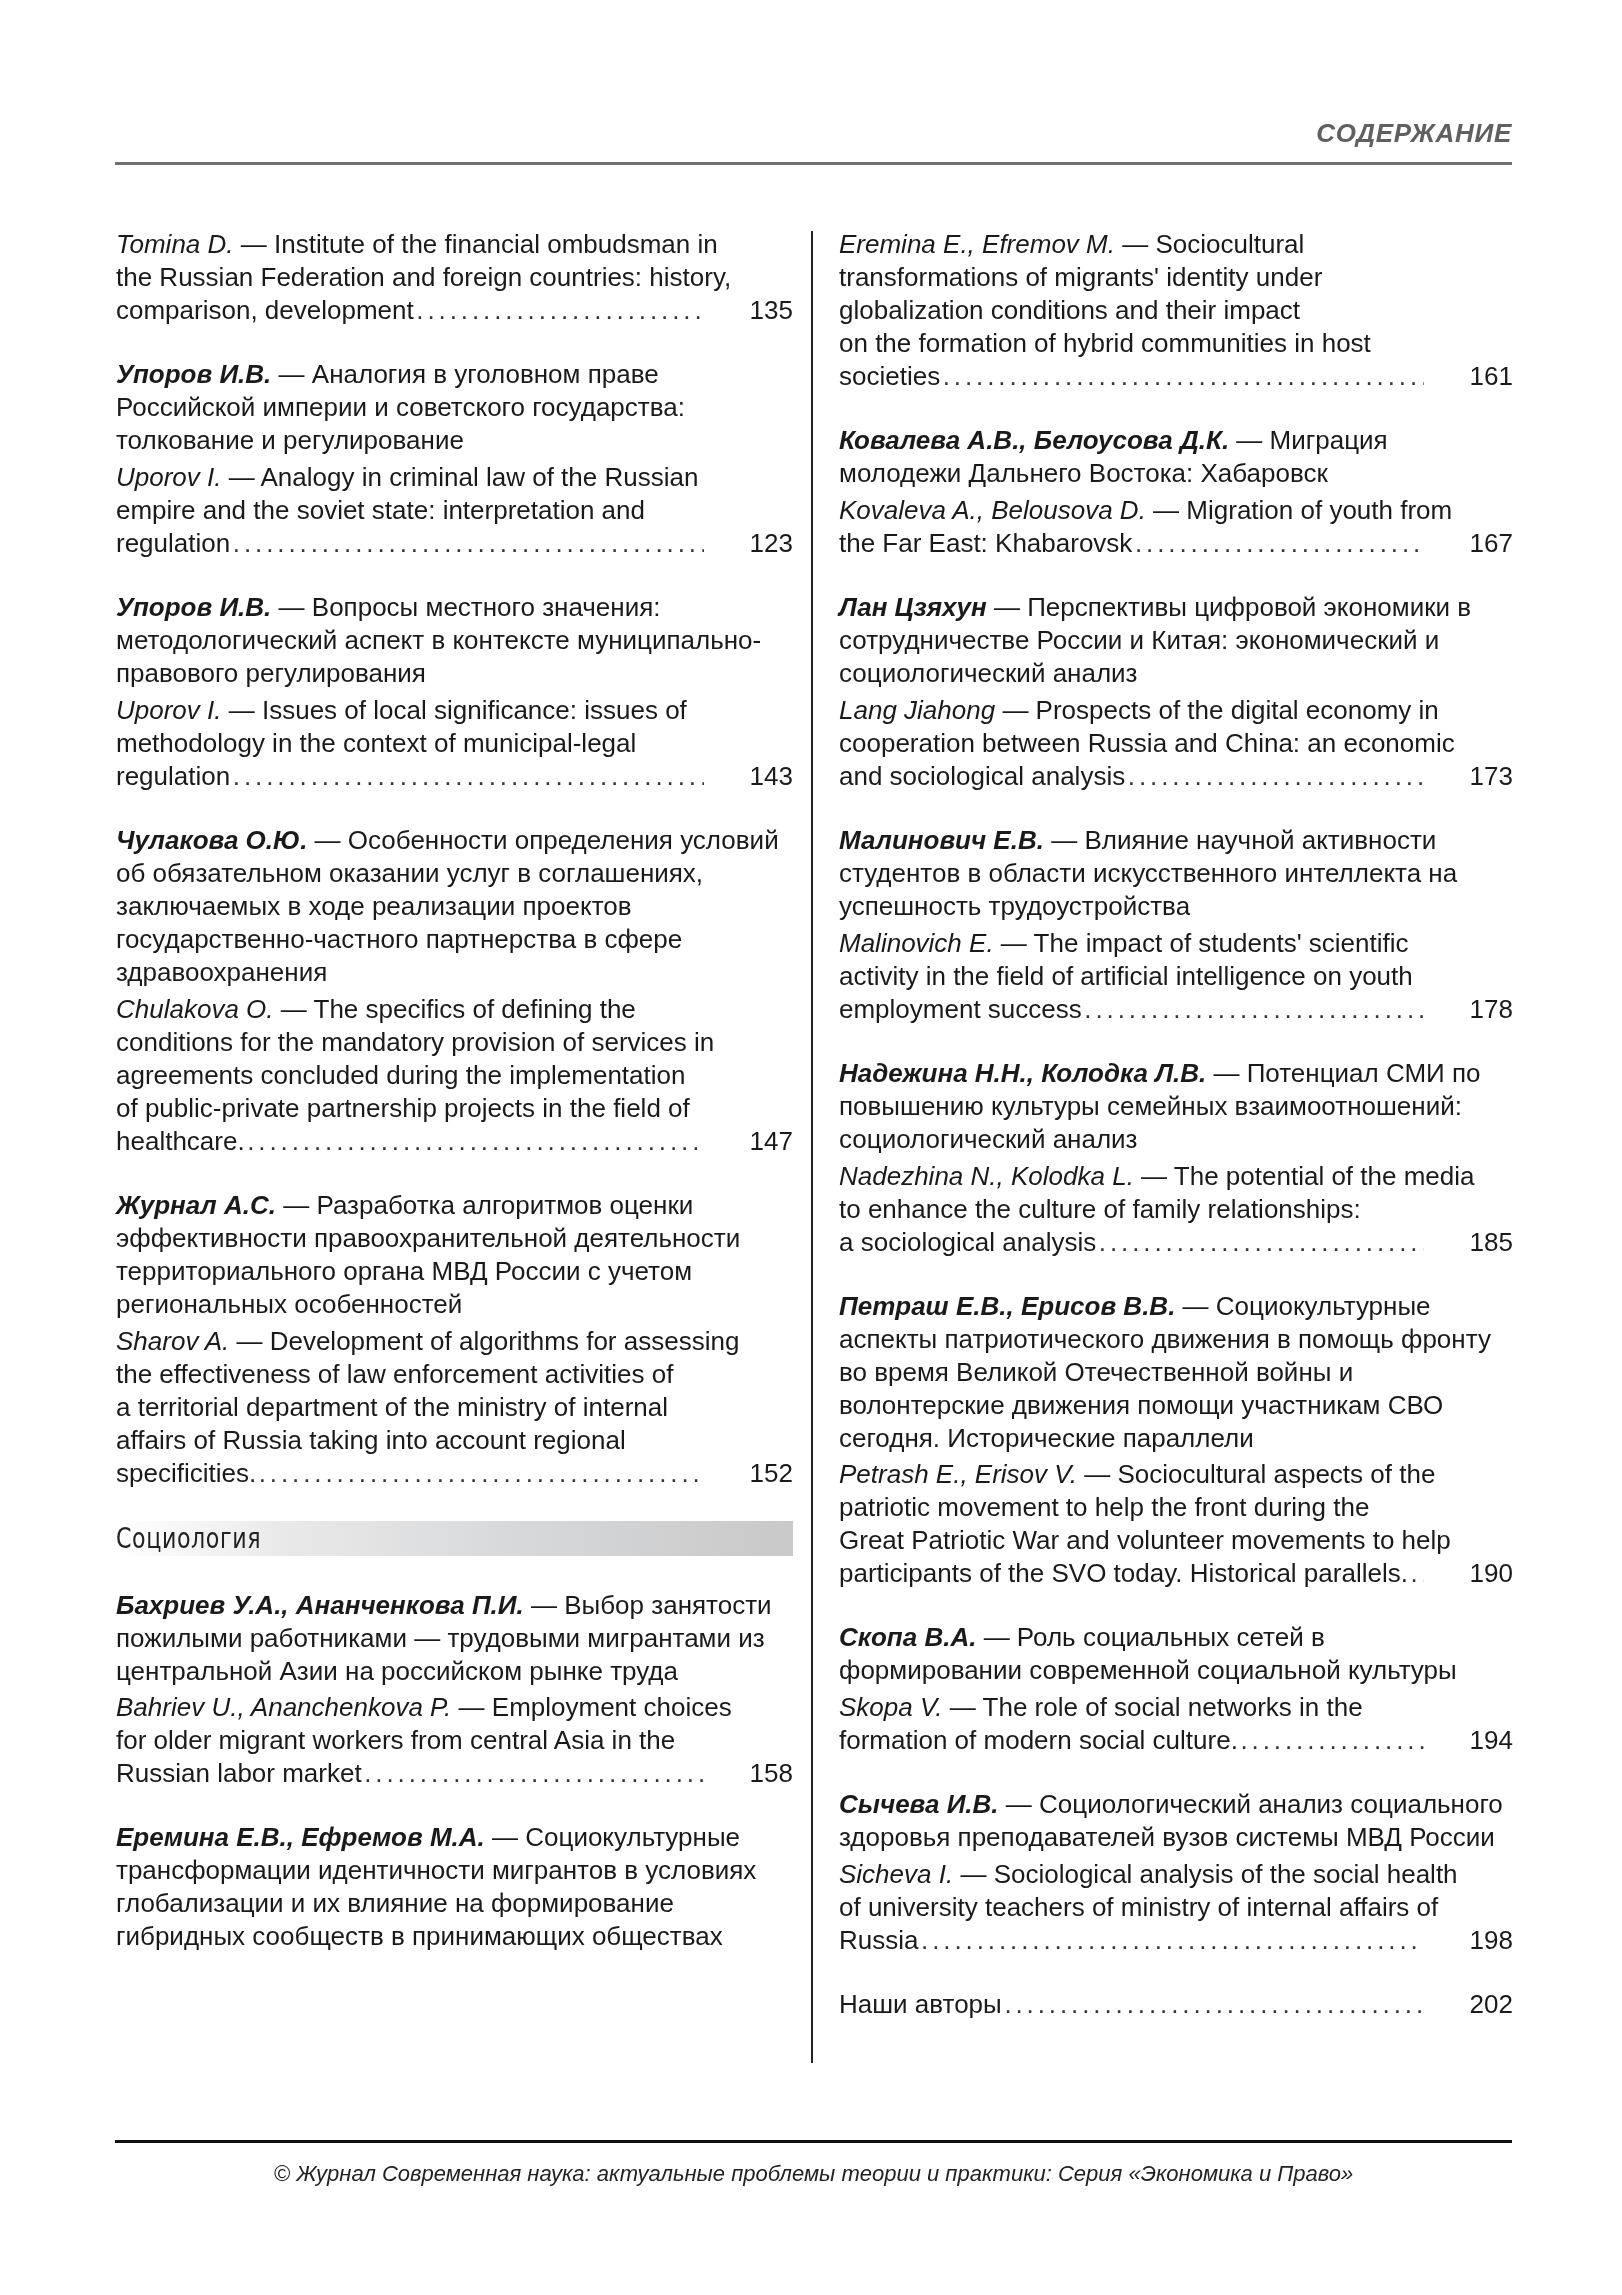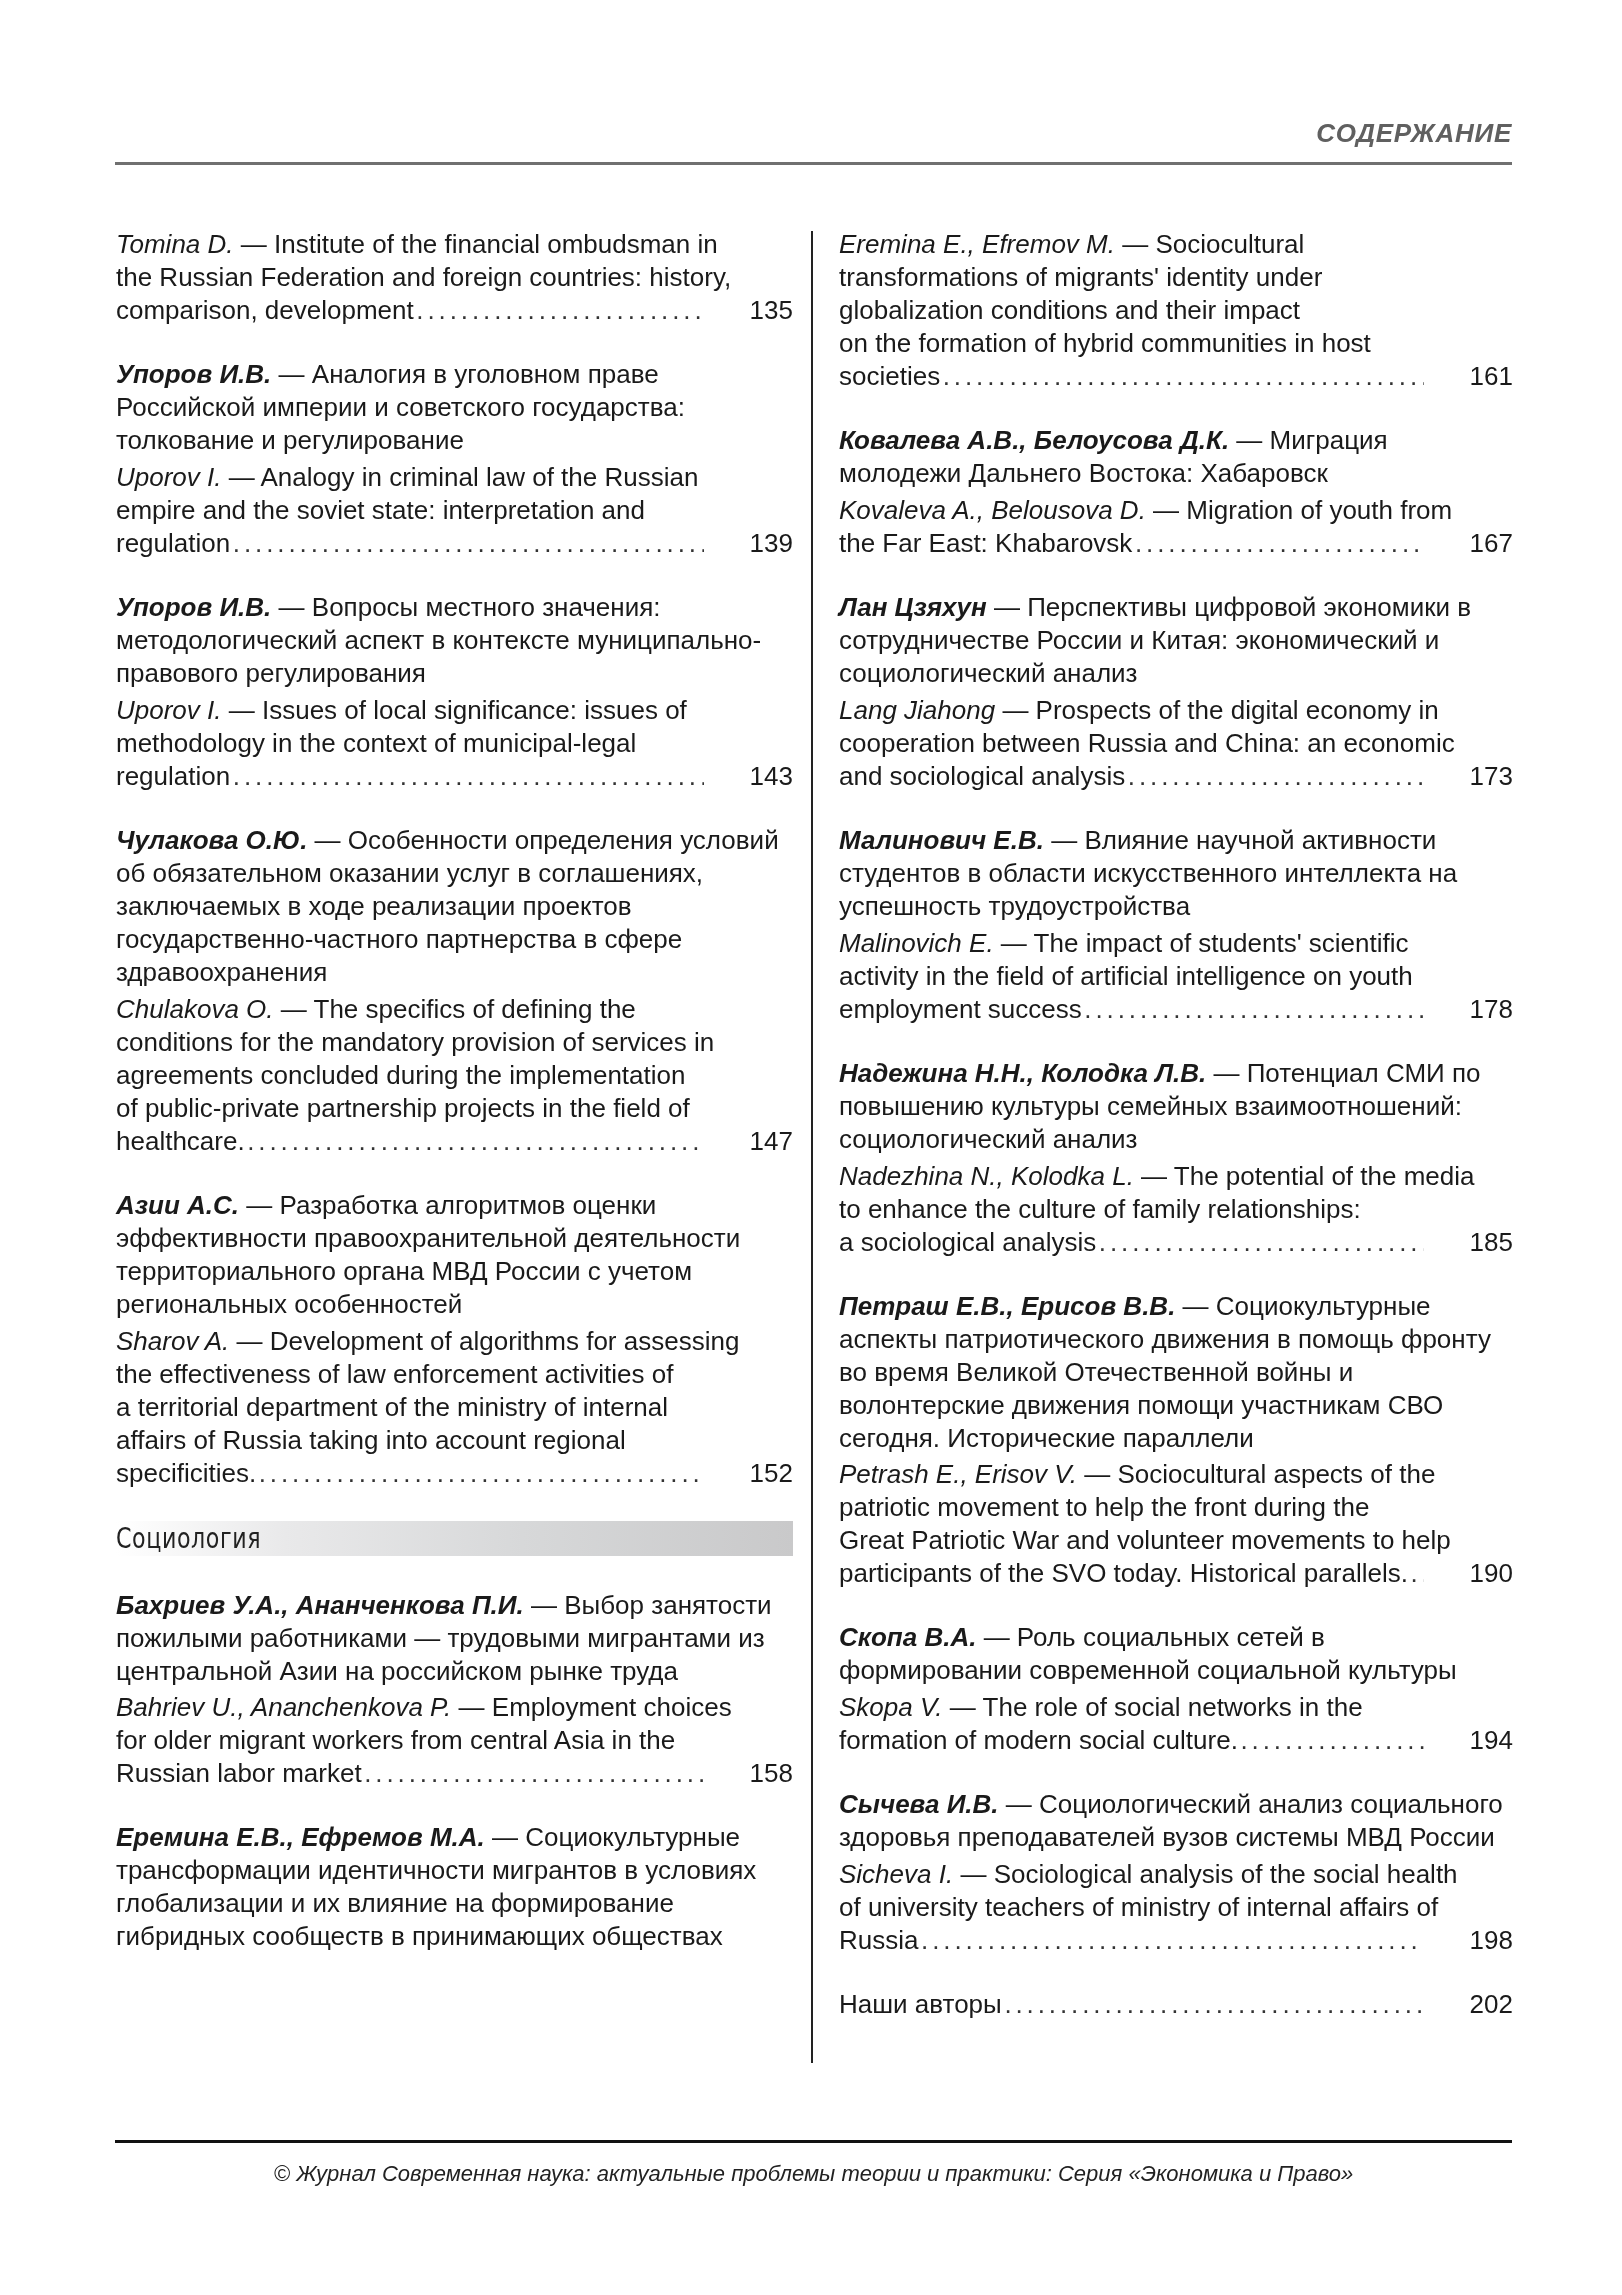--- a/index.html
+++ b/index.html
@@ -43,21 +43,21 @@
         <span class="dots"></span>
         <span class="page">135</span>
       </div>
     </div>
     <div class="entry">
       <p class="ru"><span class="author-ru">Упоров И.В.</span><span> — Аналогия в уголовном праве Российской империи и советского государства: толкование и регулирование</span></p>
       <p class="en"><span class="author-en">Uporov I.</span> <span>— Analogy in criminal law of the Russian</span><br><span>empire and the soviet state: interpretation and</span><br></p>
       <div class="line">
         <span class="txt">regulation</span>
         <span class="dots"></span>
-        <span class="page">139</span>
+        <span class="page">123</span>
       </div>
     </div>
     <div class="entry">
       <p class="ru"><span class="author-ru">Упоров И.В.</span><span> — Вопросы местного значения: методологический аспект в контексте муниципально-правового регулирования</span></p>
       <p class="en"><span class="author-en">Uporov I.</span> <span>— Issues of local significance: issues of</span><br><span>methodology in the context of municipal-legal</span><br></p>
       <div class="line">
         <span class="txt">regulation</span>
         <span class="dots"></span>
         <span class="page">143</span>
       </div>
@@ -65,21 +65,21 @@
     <div class="entry">
       <p class="ru"><span class="author-ru">Чулакова О.Ю.</span><span> — Особенности определения условий об обязательном оказании услуг в соглашениях, заключаемых в ходе реализации проектов государственно-частного партнерства в сфере здравоохранения</span></p>
       <p class="en"><span class="author-en">Chulakova O.</span> <span>— The specifics of defining the</span><br><span>conditions for the mandatory provision of services in</span><br><span>agreements concluded during the implementation</span><br><span>of public-private partnership projects in the field of</span><br></p>
       <div class="line">
         <span class="txt">healthcare.</span>
         <span class="dots"></span>
         <span class="page">147</span>
       </div>
     </div>
     <div class="entry">
-      <p class="ru"><span class="author-ru">Азии А.С.</span><span> — Разработка алгоритмов оценки эффективности правоохранительной деятельности территориального органа МВД России с учетом региональных особенностей</span></p>
+      <p class="ru"><span class="author-ru">Журнал А.С.</span><span> — Разработка алгоритмов оценки эффективности правоохранительной деятельности территориального органа МВД России с учетом региональных особенностей</span></p>
       <p class="en"><span class="author-en">Sharov A.</span> <span>— Development of algorithms for assessing</span><br><span>the effectiveness of law enforcement activities of</span><br><span>a territorial department of the ministry of internal</span><br><span>affairs of Russia taking into account regional</span><br></p>
       <div class="line">
         <span class="txt">specificities.</span>
         <span class="dots"></span>
         <span class="page">152</span>
       </div>
     </div>
     <div class="section-band">
       <span>Социология</span>
     </div>

